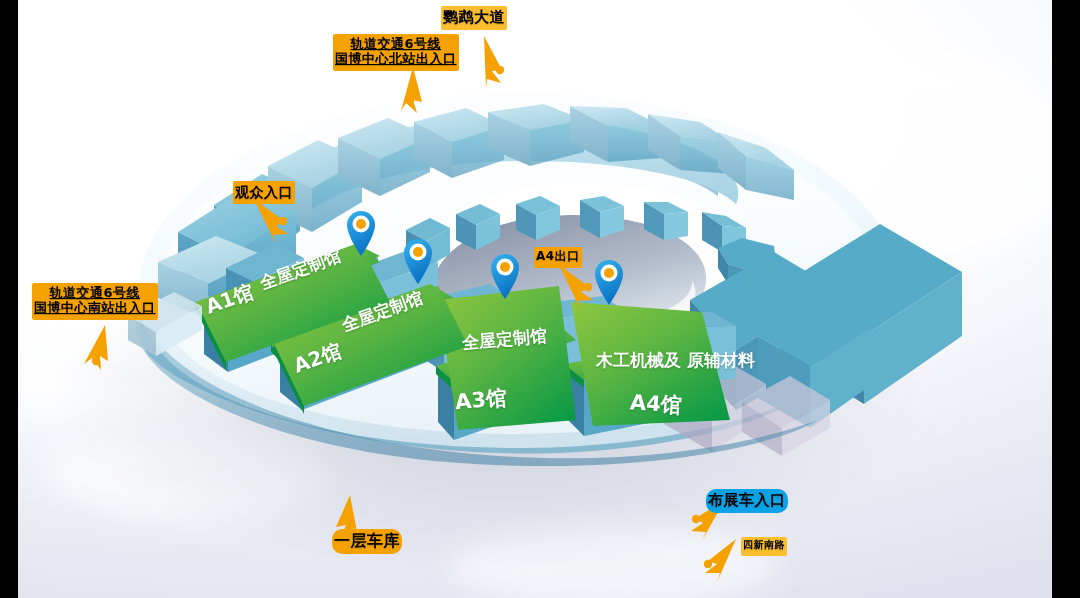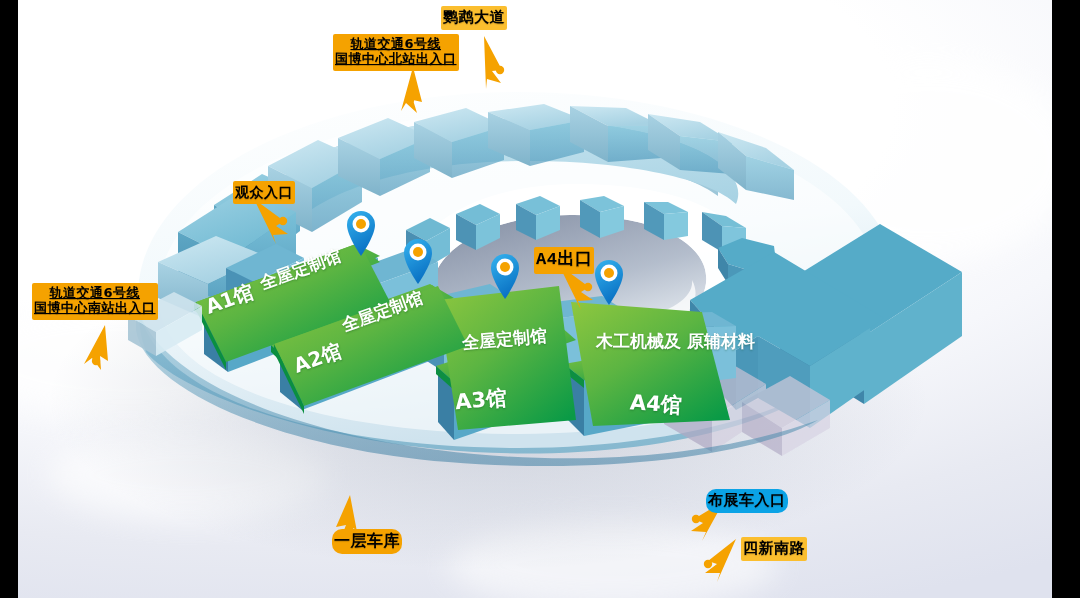--- a/index.html
+++ b/index.html
@@ -386,21 +386,21 @@
 
     <div class="halltxt" style="left:240px;top:258px;font-size:17px;transform:rotate(-20deg);">全屋定制馆</div>
     <div class="halltxt" style="left:187px;top:286px;font-size:20px;transform:rotate(-20deg);">A1馆</div>
 
     <div class="halltxt" style="left:322px;top:300px;font-size:17px;transform:rotate(-20deg);">全屋定制馆</div>
     <div class="halltxt" style="left:275px;top:345px;font-size:20px;transform:rotate(-20deg);">A2馆</div>
 
     <div class="halltxt" style="left:444px;top:328px;font-size:17px;transform:rotate(-5deg);">全屋定制馆</div>
     <div class="halltxt" style="left:437px;top:386px;font-size:21px;transform:rotate(-5deg);">A3馆</div>
 
-    <div class="halltxt two" style="left:578px;top:330px;font-size:17px;line-height:1.35;">
+    <div class="halltxt two" style="left:578px;top:349px;font-size:17px;line-height:1.35;">
       <span>木工机械及</span>
       <span>原辅材料</span>
     </div>
     <div class="halltxt" style="left:612px;top:390px;font-size:21px;transform:rotate(4deg);">A4馆</div>
 
     <svg class="layer" width="1034" height="598" viewBox="0 0 1034 598">
       <defs>
         <linearGradient id="gPin" x1="0" y1="0" x2="0.4" y2="1">
           <stop offset="0%" stop-color="#35b3ef"></stop>
           <stop offset="100%" stop-color="#0a72c4"></stop>
@@ -463,25 +463,25 @@
       <span>国博中心北站出入口</span>
     </div>
 
     <div class="label orange two" style="left:14px;top:283px;font-size:13px;">
       <span>轨道交通6号线</span>
       <span>国博中心南站出入口</span>
     </div>
 
     <div class="label orange" style="left:215px;top:181px;font-size:14px;">观众入口</div>
 
-    <div class="label orange" style="left:516px;top:247px;font-size:17px;font-family:Liberation Mono, monospace;">A4出口</div>
+    <div class="label orange" style="left:516px;top:247px;font-size:12px;">A4出口</div>
 
     <div class="label orange" style="left:314px;top:529px;font-size:16px;border-radius:10px;">一层车库</div>
 
     <div class="label blue" style="left:688px;top:489px;font-size:15px;border-radius:10px;">布展车入口</div>
 
-    <div class="label orange-light" style="left:723px;top:537px;font-size:15px;">四新南路</div>
+    <div class="label orange-light" style="left:723px;top:537px;font-size:10px;font-family:Liberation Mono, monospace;">四新南路</div>
 
   </div>
 
   <div class="bar" id="bar-left"></div>
   <div class="bar" id="bar-right"></div>
 </div>
 
 </body></html>

